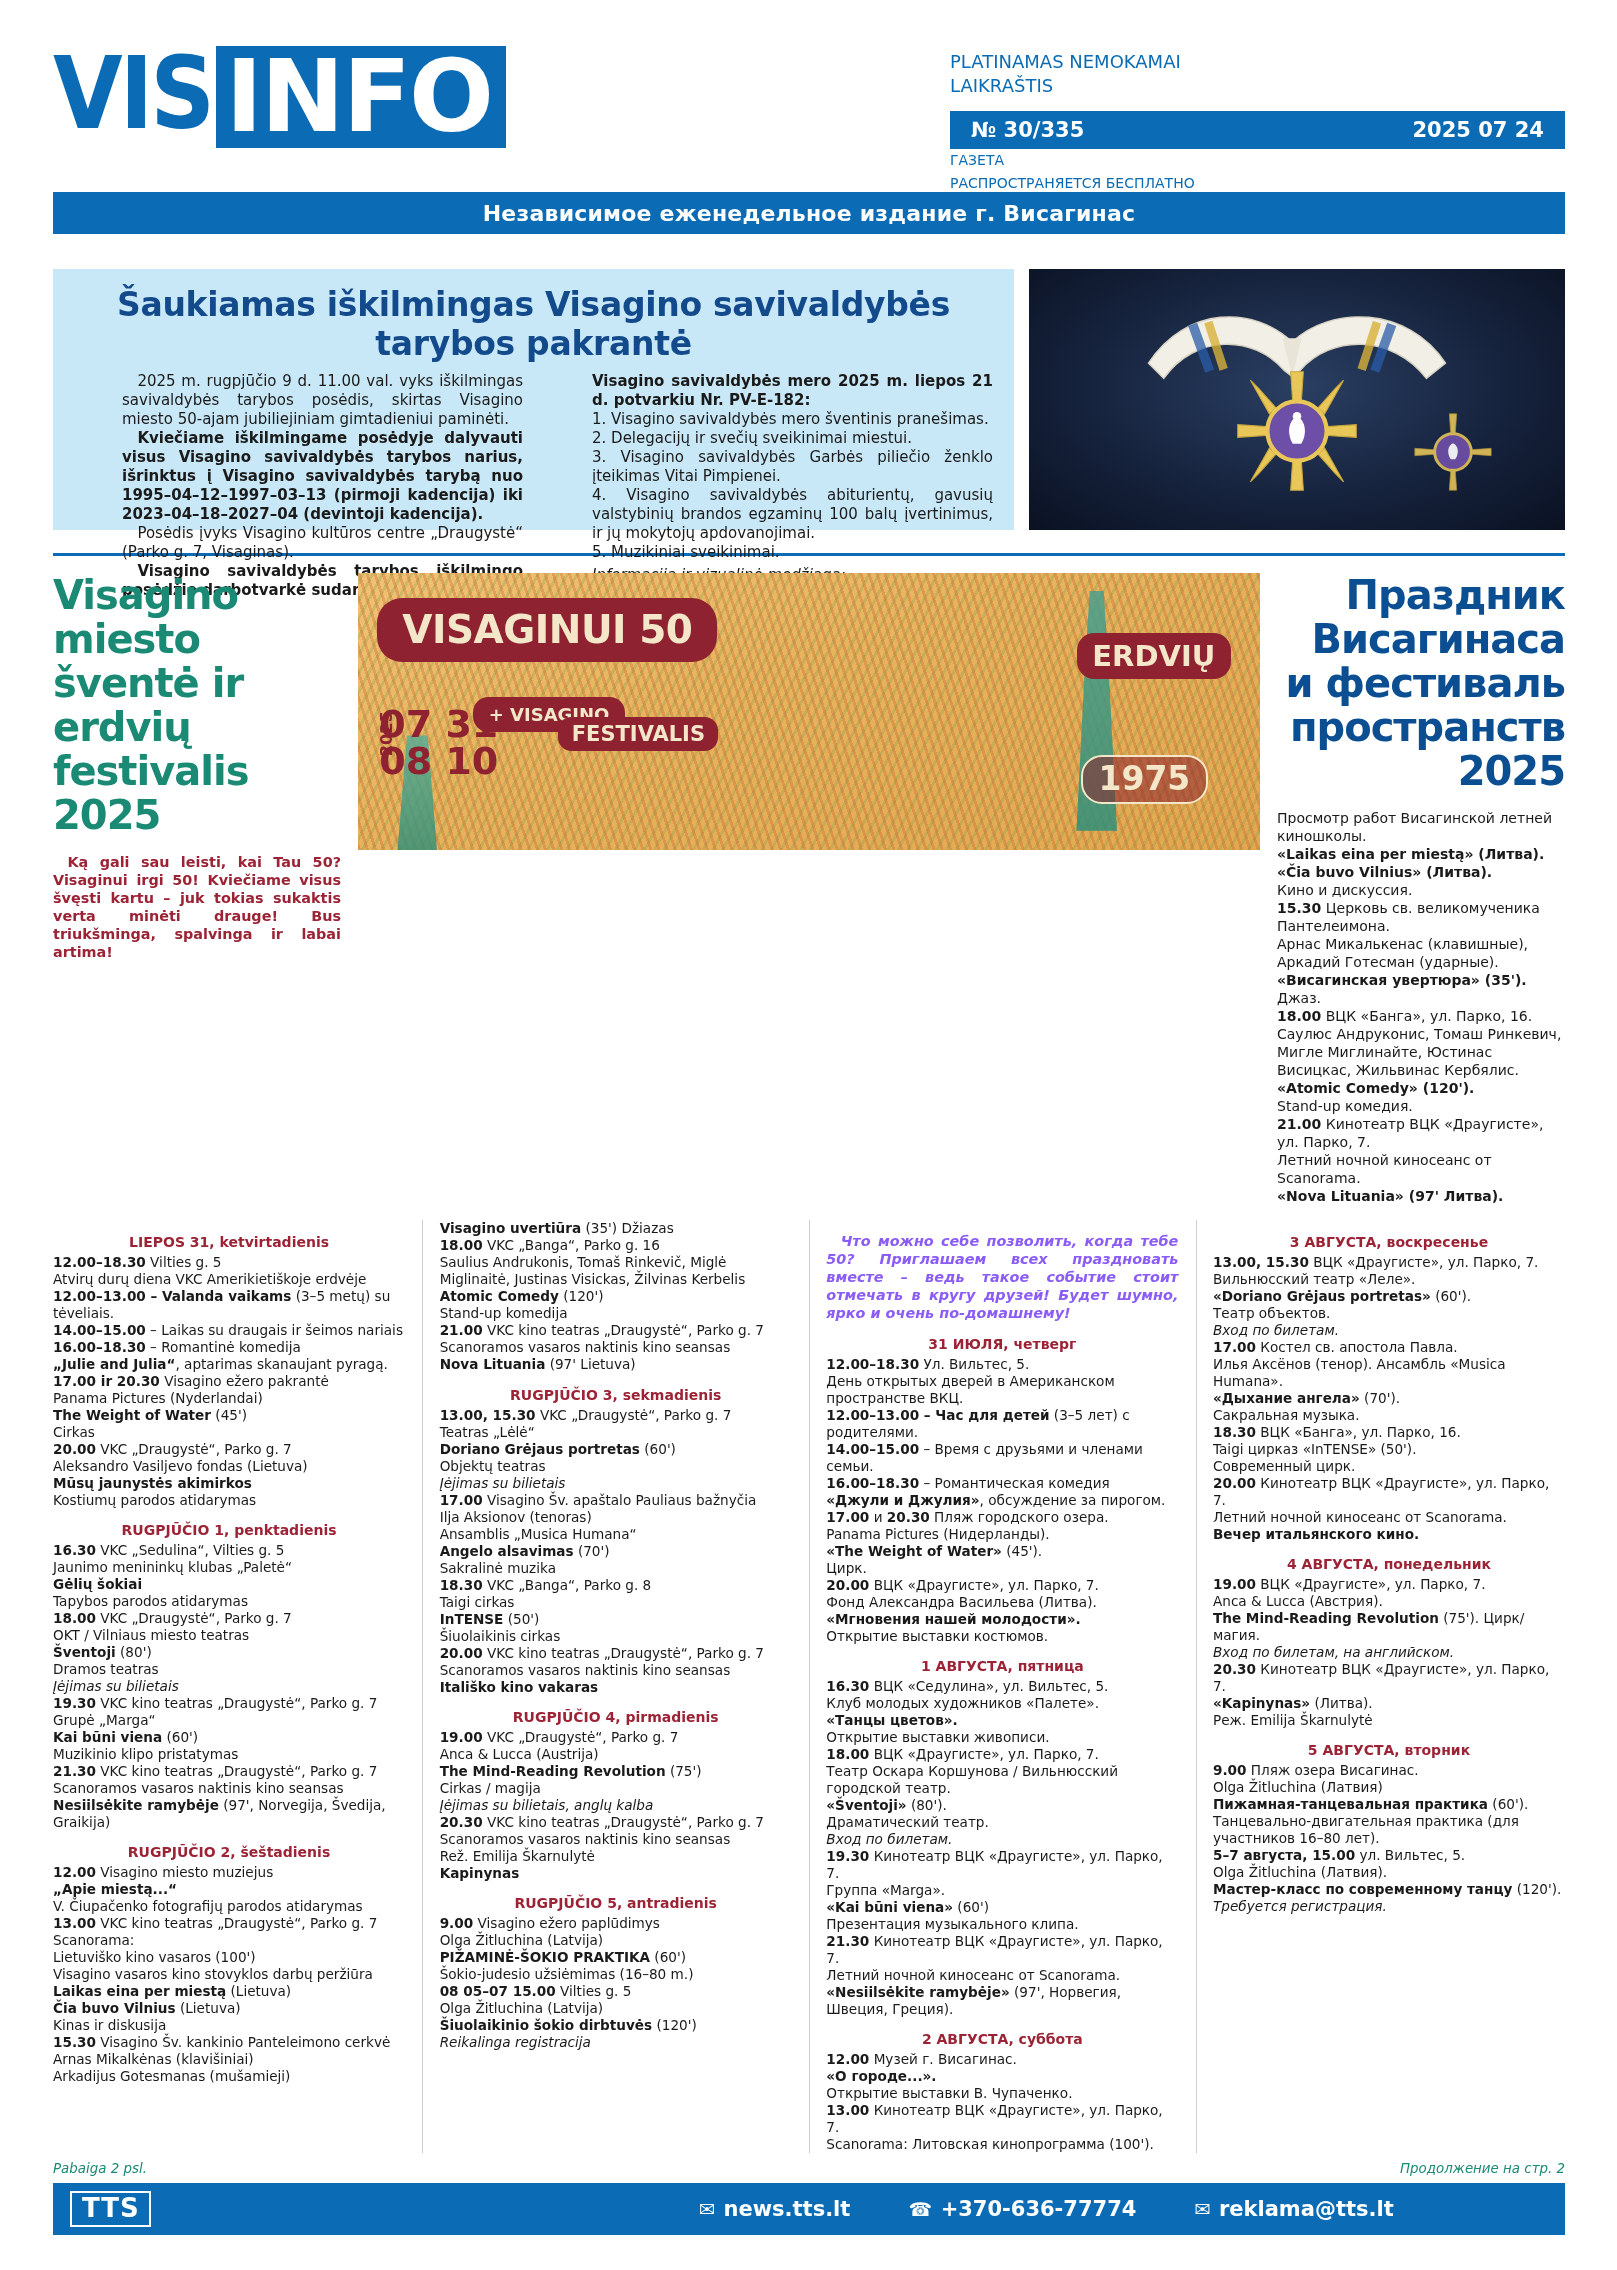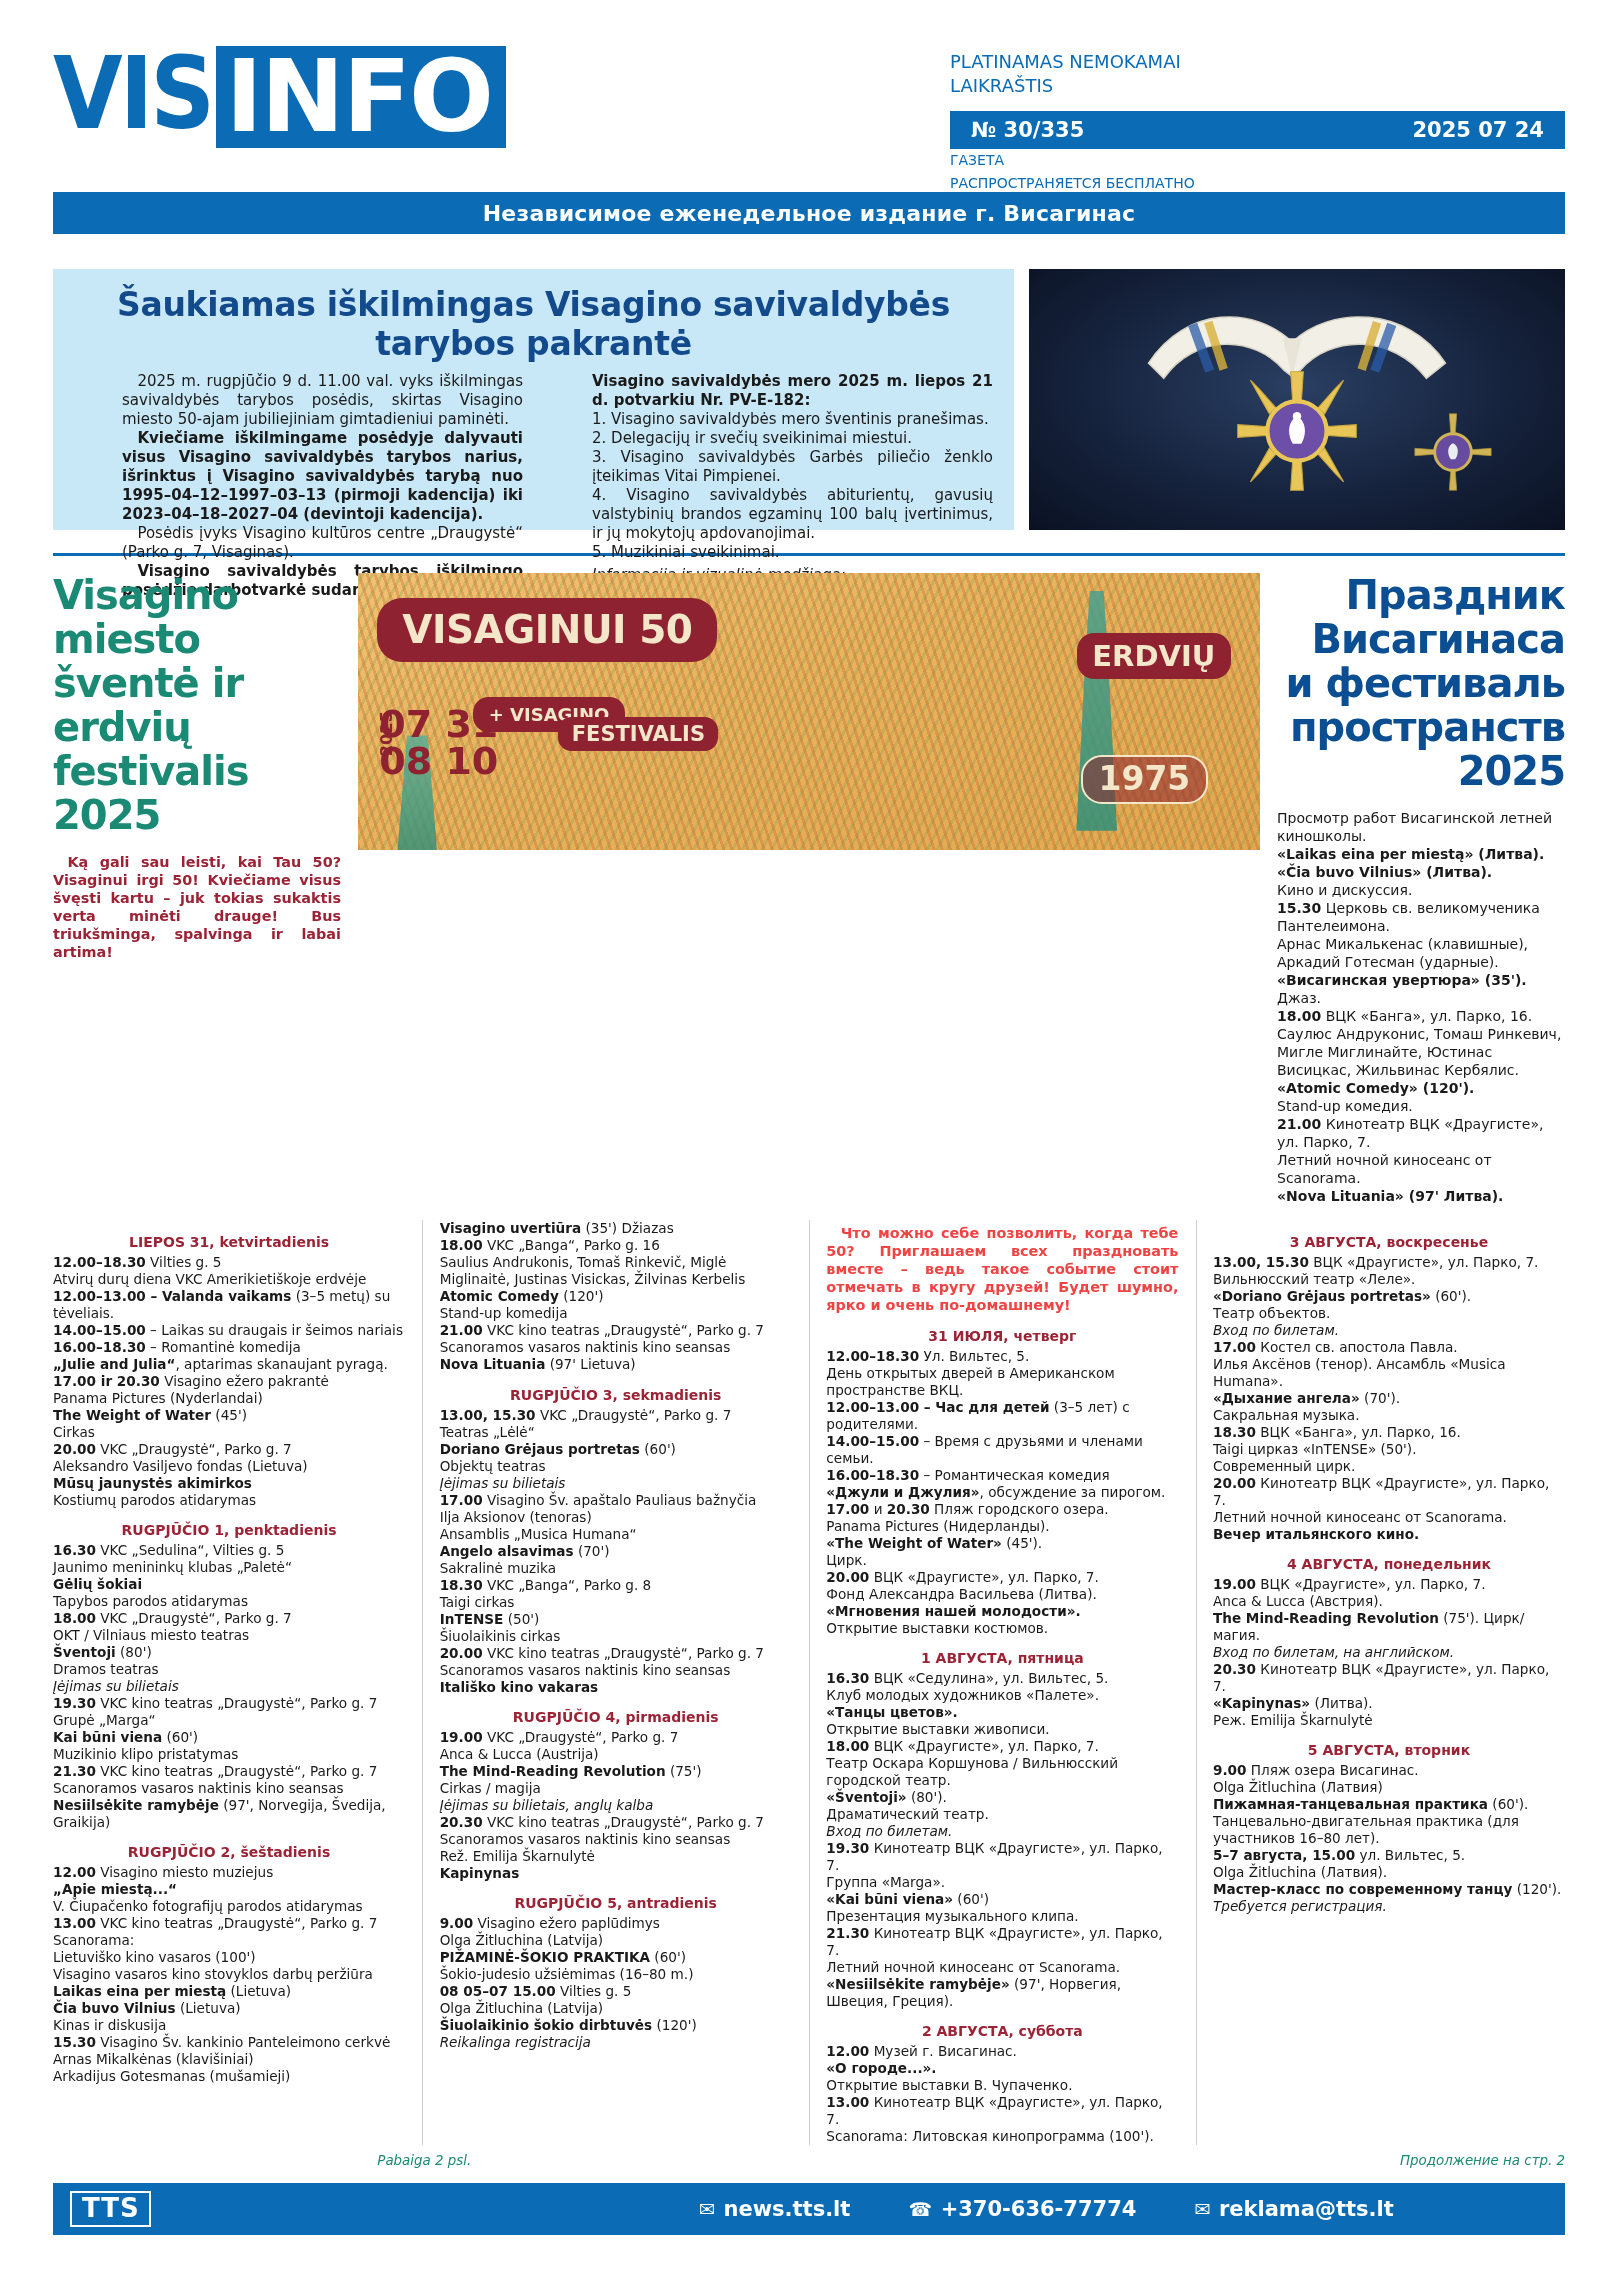--- a/index.html
+++ b/index.html
@@ -153,21 +153,21 @@
   .daylabel {
     color: #9c2335; font-weight: 700; font-size: 14px; text-align: center;
     margin: 13.4px 0 2.9px 0;
   }
   .col .ln b { font-weight: 700; }
   .col .ln i { font-style: italic; }
   .col .ln { margin: 0; }
 
   
   .cont-row { display: flex; margin-top: 7.7px; }
-  .cont-lt { flex: 0 0 50%; text-align: center; padding-right: 13.4px;
+  .cont-lt { flex: 0 0 50%; text-align: left; padding-right: 13.4px;
     font-style: italic; font-size: 13.4px; color: #1a8a74; }
   .cont-ru { flex: 1; text-align: right; font-style: italic; font-size: 13.4px; color: #1a8a74; }
 
   
   .footer {
     position: absolute; left: 53px; right: 53px; bottom: 35px;
     background: #0b6cb5; color: #fff; height: 52px;
     display: flex; align-items: center; padding: 0 17.3px;
   }
   .tts-logo {
@@ -404,21 +404,21 @@
         <div class="ln"><b>9.00</b> Visagino ežero paplūdimys</div>
         <div class="ln">Olga Žitluchina (Latvija)</div>
         <div class="ln"><b>PIŽAMINĖ-ŠOKIO PRAKTIKA</b> (60')</div>
         <div class="ln">Šokio-judesio užsiėmimas (16–80 m.)</div>
         <div class="ln"><b>08 05–07 15.00</b> Vilties g. 5</div>
         <div class="ln">Olga Žitluchina (Latvija)</div>
         <div class="ln"><b>Šiuolaikinio šokio dirbtuvės</b> (120')</div>
         <div class="ln"><i>Reikalinga registracija</i></div>
       </div>
       <div class="col">
-        <div class="fest-lead-lt" style="color: #ef4444; margin-top: 4px;">Что можно себе позволить, когда тебе 50? Приглашаем всех праздновать вместе – ведь такое событие стоит отмечать в кругу друзей! Будет шумно, ярко и очень по-домашнему!</div>
+        <div class="fest-lead-lt" style="color: #8b5cf6; margin-top: 12px; font-style: italic;">Что можно себе позволить, когда тебе 50? Приглашаем всех праздновать вместе – ведь такое событие стоит отмечать в кругу друзей! Будет шумно, ярко и очень по-домашнему!</div>
         <div class="daylabel">31 ИЮЛЯ, четверг</div>
         <div class="ln"><b>12.00–18.30</b> Ул. Вильтес, 5.</div>
         <div class="ln">День открытых дверей в Американском пространстве ВКЦ.</div>
         <div class="ln"><b>12.00–13.00 – Час для детей</b> (3–5 лет) с родителями.</div>
         <div class="ln"><b>14.00–15.00</b> – Время с друзьями и членами семьи.</div>
         <div class="ln"><b>16.00–18.30</b> – Романтическая комедия</div>
         <div class="ln"><b>«Джули и Джулия»</b>, обсуждение за пирогом.</div>
         <div class="ln"><b>17.00</b> и <b>20.30</b> Пляж городского озера.</div>
         <div class="ln">Panama Pictures (Нидерланды).</div>
         <div class="ln"><b>«The Weight of Water»</b> (45').</div>

